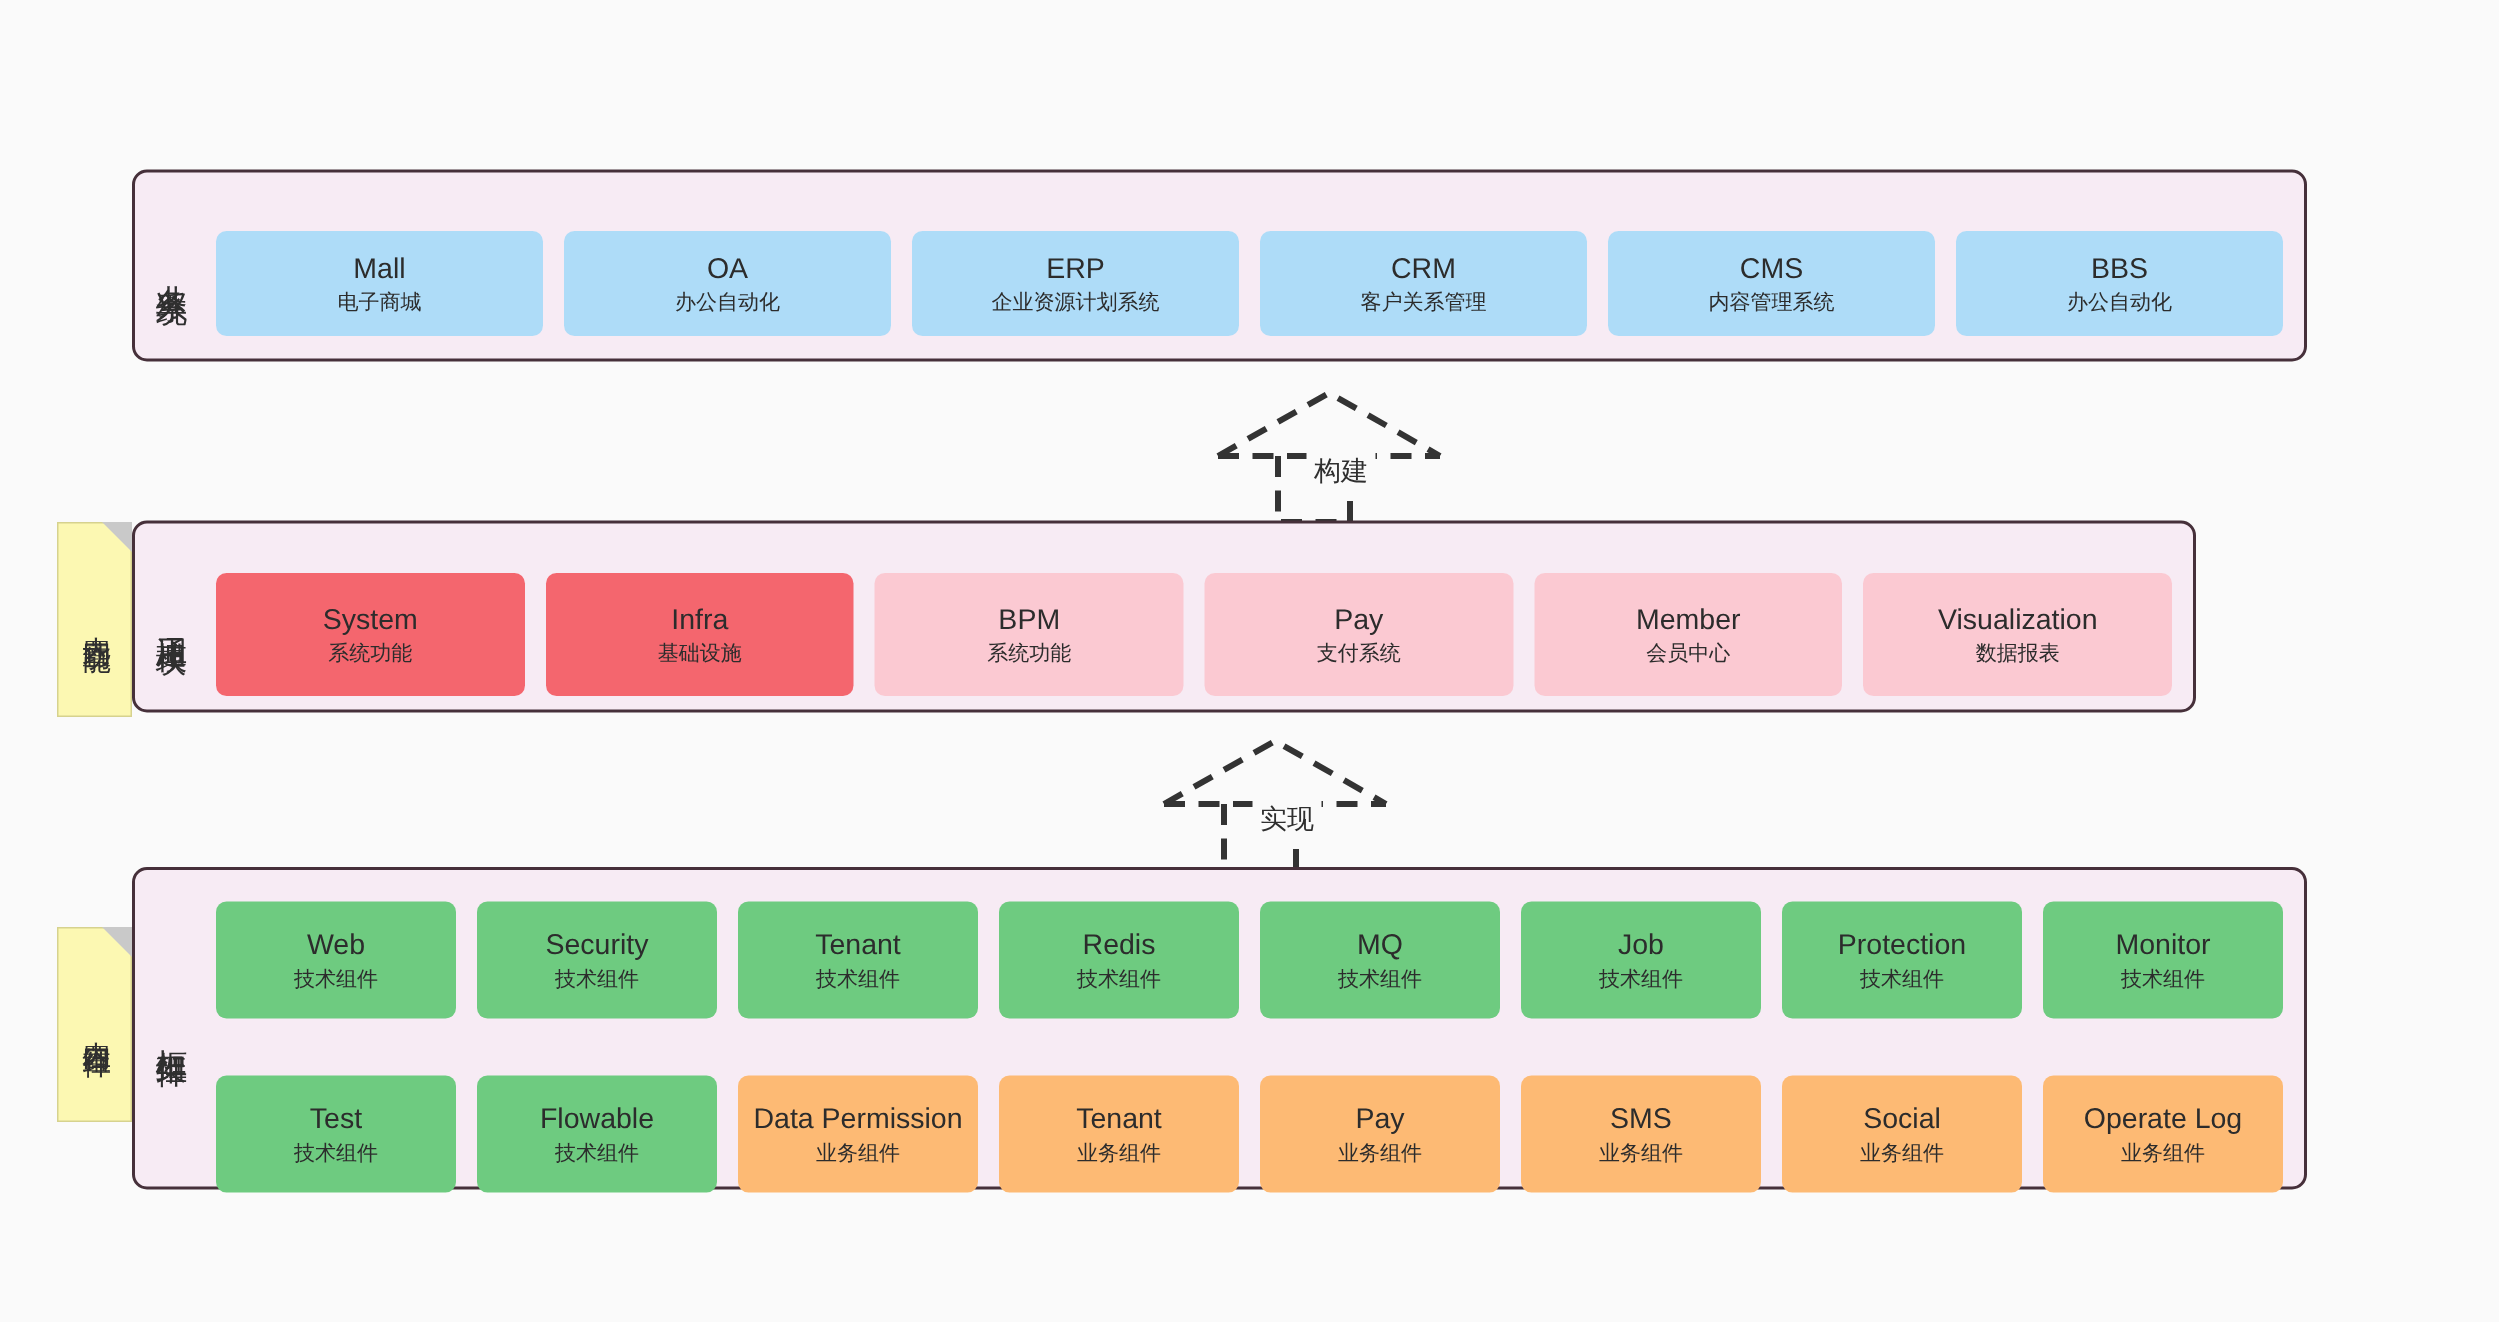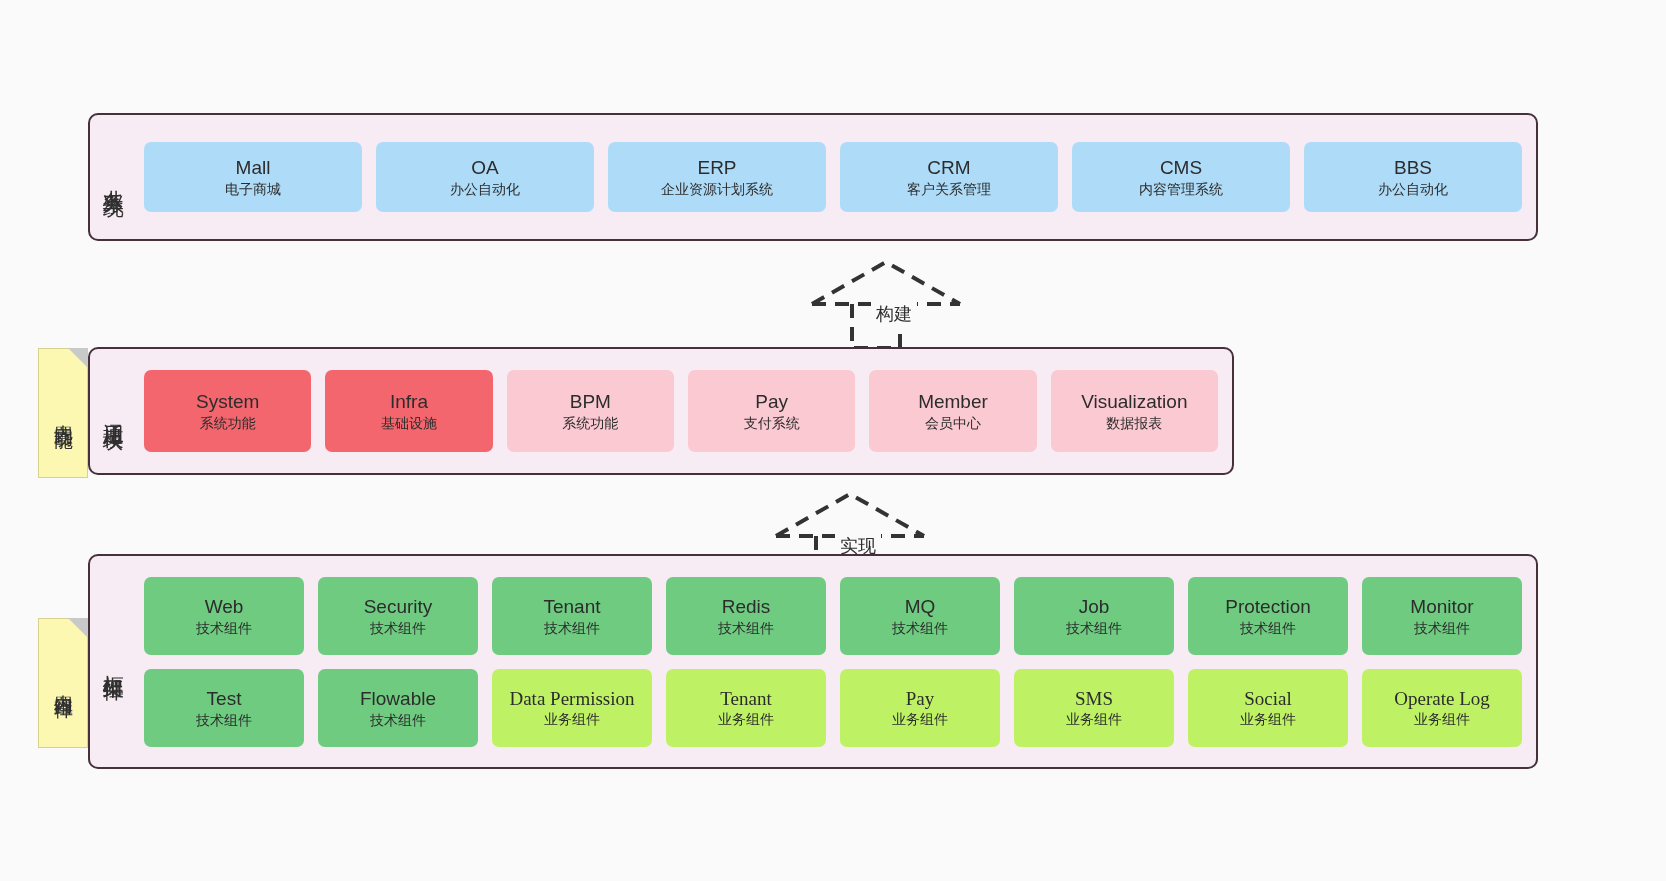--- a/index.html
+++ b/index.html
@@ -45,20 +45,21 @@
     flex: 1 1 auto;
     display: flex;
     flex-direction: column;
     justify-content: center;
     gap: 14px;
     padding: 0 14px 0 8px;
   }
   .row {
     display: flex;
     gap: 14px;
+    margin-top: 24px;
   }
   .cell {
     flex: 1 1 0;
     box-sizing: border-box;
     border-radius: 7px;
     display: flex;
     flex-direction: column;
     align-items: center;
     justify-content: center;
     font-size: 19px;
@@ -67,26 +68,26 @@
     text-align: center;
     padding: 4px 6px;
     user-select: none;
   }
   .cell .sub { font-size: 14px; }
 
   .c-blue  { background: #aedcf8; }
   .c-red   { background: #f4666e; }
   .c-pink  { background: #fbc9d2; }
   .c-green { background: #6ecb80; }
-  .c-lgreen{ background: #bef264; font-family: Liberation Serif, serif; }
+  .c-lgreen{ background: #fdba74; }
 
   
   #layer-business  { left: 88px;  top: 113px; width: 1450px; height: 128px; }
-  #layer-modules   { left: 88px;  top: 347px; width: 1146px; height: 128px; }
-  #layer-framework { left: 88px;  top: 554px; width: 1450px; height: 215px; }
+  #layer-modules   { left: 88px;  top: 347px; width: 1376px; height: 128px; }
+  #layer-framework { left: 88px;  top: 578px; width: 1450px; height: 215px; }
 
   #layer-business .cell  { height: 70px; }
   #layer-modules  .cell  { height: 82px; }
   #layer-framework .cell { height: 78px; }
 
   
   .note {
     position: absolute;
     box-sizing: border-box;
     width: 50px;

